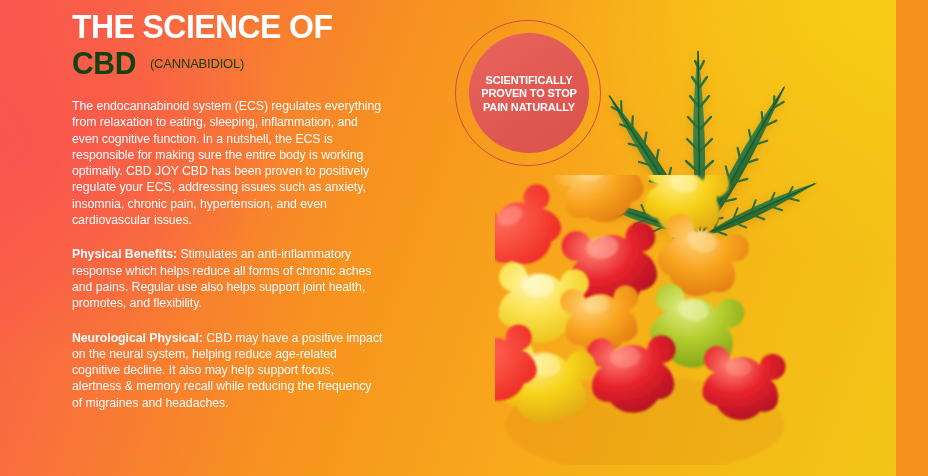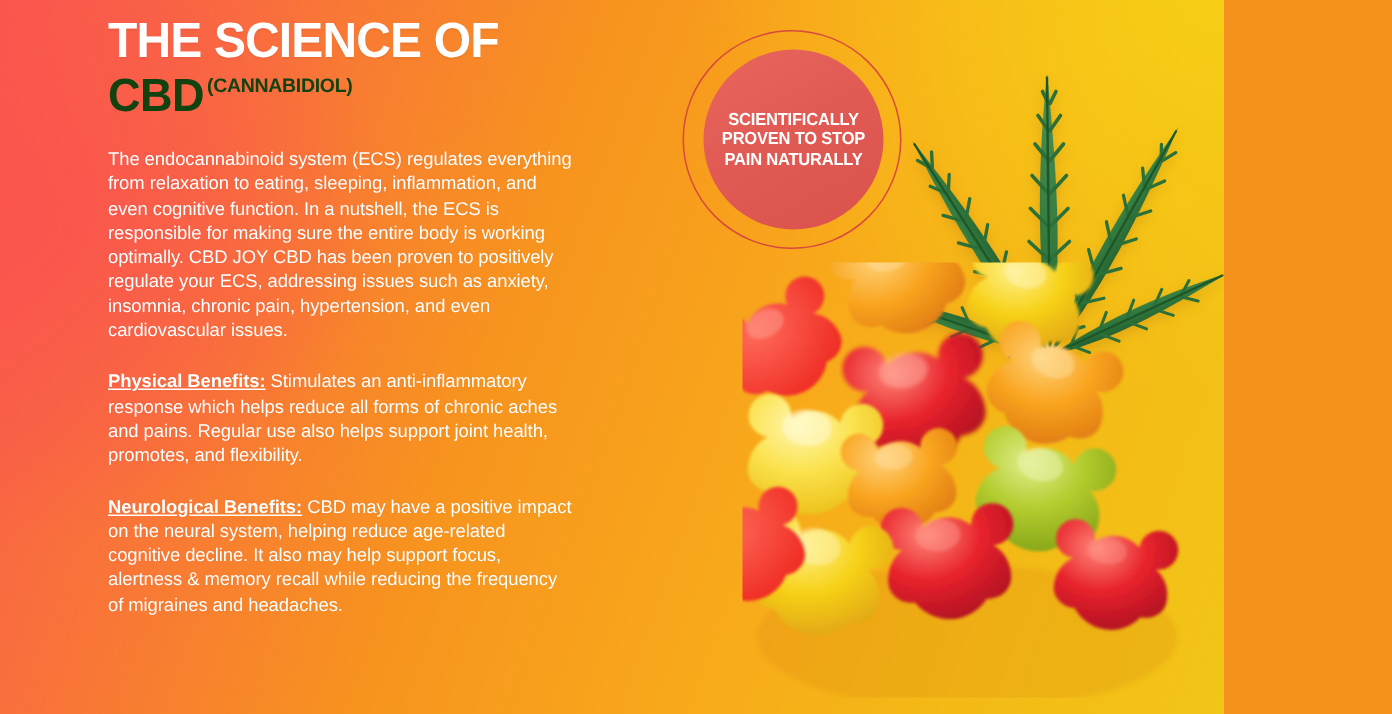--- a/index.html
+++ b/index.html
@@ -2,59 +2,59 @@
 <html><head>
 <meta charset="utf-8">
 <style>
   html,body{margin:0;padding:0;}
   body{
     width:928px;height:476px;overflow:hidden;
     font-family:"Liberation Sans", sans-serif;
     background:#f5921e;
   }
   .poster{
-    position:relative;width:816px;height:476px;overflow:hidden;
+    position:relative;width:896px;height:476px;overflow:hidden;
     background:
       radial-gradient(ellipse 70% 90% at 100% 0%,   rgba(247,206,22,1) 0%, rgba(247,206,22,0) 62%),
       radial-gradient(ellipse 55% 80% at 0% 30%,    rgba(250,84,78,1) 0%,  rgba(250,84,78,0) 58%),
       linear-gradient(110deg,#fa564f 0%, #f9703c 18%, #f7941e 42%, #f8a81b 62%, #f4b916 80%, #f2c517 100%);
   }
 
   
   .left{
     position:absolute;left:72px;top:10px;width:320px;
   }
   .title-line1{
     font-size:33px;line-height:34px;font-weight:bold;color:#ffffff;
     letter-spacing:-0.6px;margin:0;
     font-family:"Liberation Sans", sans-serif;
     transform:scaleX(0.97);transform-origin:left center;
     text-shadow:0 1px 1px rgba(0,0,0,0.05);
   }
   .title-line2{
-    margin:4px 0 0 0;display:flex;align-items:flex-start;gap:0px;
+    margin:4px 0 0 0;display:flex;align-items:center;gap:12px;
   }
   .cbd{
     font-size:31px;line-height:31px;font-weight:bold;color:#11420f;
     letter-spacing:-0.4px;transform:scaleX(0.97);transform-origin:left bottom;
   }
   .cannabidiol{
-    font-size:13px;line-height:17px;font-weight:bold;color:#11420f;
+    font-size:13px;line-height:17px;font-weight:normal;color:#11420f;
     letter-spacing:-0.2px;padding-bottom:1px;
   }
 
   .para{
     margin:0;color:#ffffff;font-size:12.3px;line-height:16.3px;
     letter-spacing:-0.05px;width:312px;
     text-shadow:0 0 1px rgba(120,40,20,0.10);
   }
   .p-intro{margin-top:19px;}
   .p-block{margin-top:18px;}
   .lead{
-    font-weight:bold;text-decoration:underline;color:#ffffff;
+    font-weight:bold;color:#ffffff;
     text-underline-offset:1px;
     margin-top:48px;
   }
 
   
   .badge-wrap{
     position:absolute;left:455px;top:20px;width:148px;height:148px;
   }
   .badge-ring{
     position:absolute;left:0;top:0;width:146px;height:146px;
@@ -101,21 +101,21 @@
     </div>
 
     <p class="para p-intro">The endocannabinoid system (ECS) regulates everything from relaxation to eating, sleeping, inflammation, and even cognitive function. In a nutshell, the ECS is responsible for making sure the entire body is working optimally. CBD JOY CBD has been proven to positively regulate your ECS, addressing issues such as anxiety, insomnia, chronic pain, hypertension, and even cardiovascular issues.</p>
 
     <p class="para p-block">
       <span class="lead">Physical Benefits:</span><span> Stimulates an anti-inflammatory response which helps reduce all forms of chronic aches and pains. Regular use also helps support joint health, promotes, and flexibility.</span>
     </p>
 
 
     <p class="para p-block">
-      <span class="lead">Neurological Benefits:</span><span> CBD may have a positive impact on the neural system, helping reduce age-related cognitive decline. It also may help support focus, alertness &amp; memory recall while reducing the frequency of migraines and headaches.</span>
+      <span class="lead">Neurological Physical:</span><span> CBD may have a positive impact on the neural system, helping reduce age-related cognitive decline. It also may help support focus, alertness &amp; memory recall while reducing the frequency of migraines and headaches.</span>
     </p>
   </div>
 
   <div class="badge-wrap">
     <div class="badge-ring"></div>
     <div class="badge-disc"></div>
     <div class="badge-text">
       <span>
         <span>SCIENTIFICALLY</span><br>
         <span>PROVEN TO STOP</span><br>

